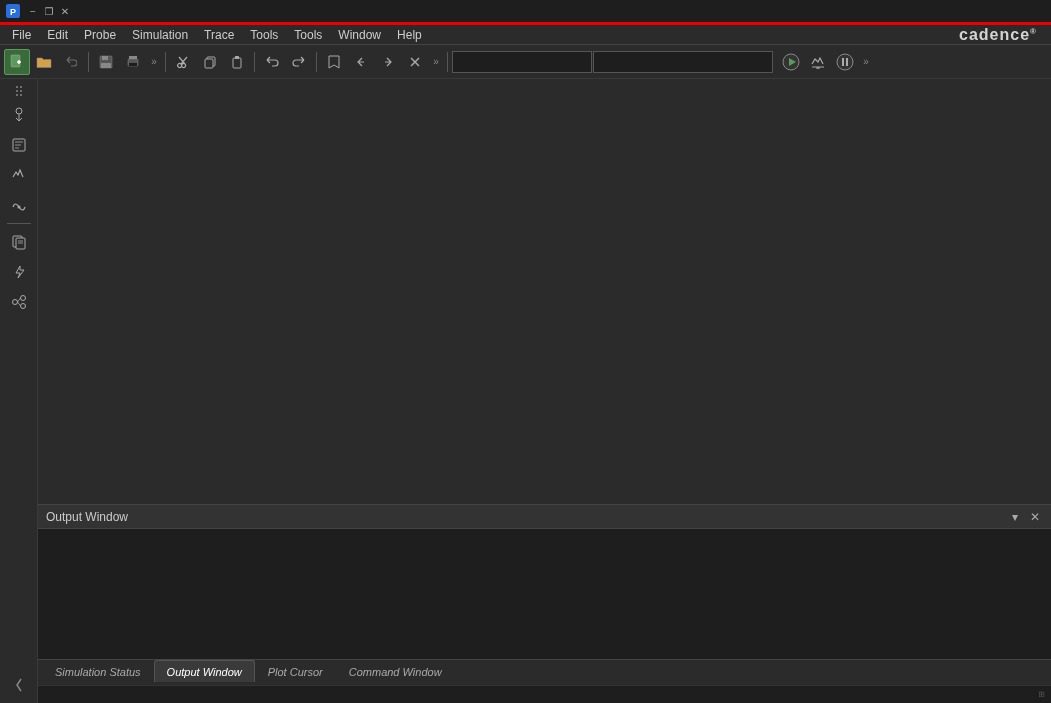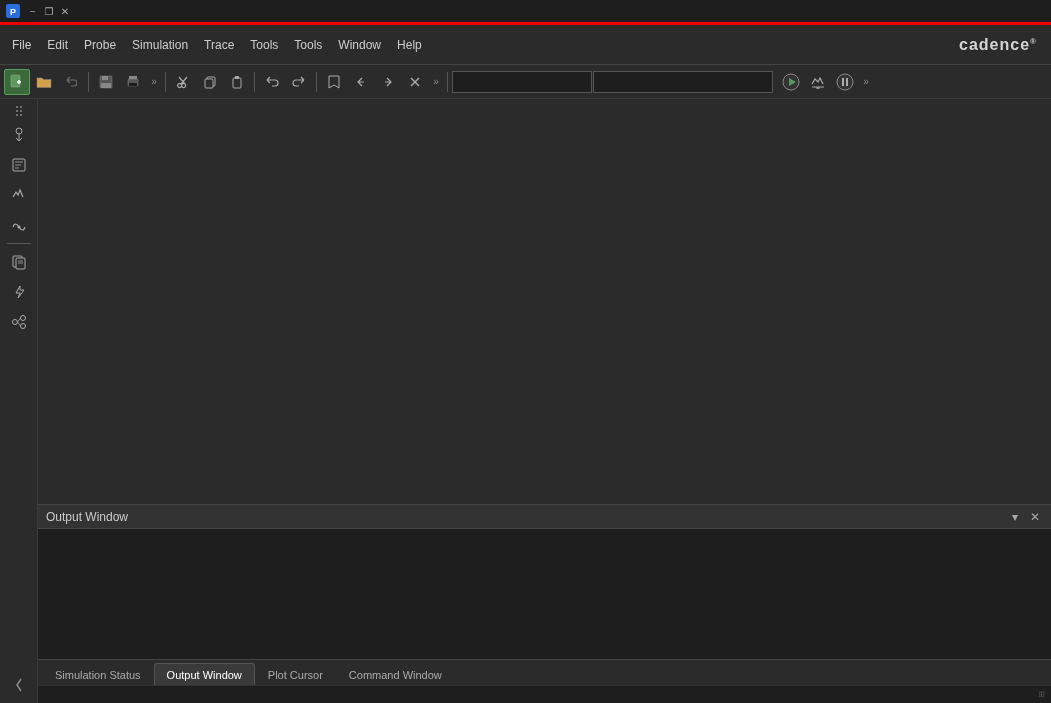--- a/index.html
+++ b/index.html
@@ -56,21 +56,21 @@
     #red-bar {
       height: 3px;
       background: #e00;
       flex-shrink: 0;
     }
 
     
     #menu-bar {
       display: flex;
       align-items: center;
-      height: 40px;
+      height: 20px;
       background: #2b2b2b;
       border-bottom: 1px solid #444;
       flex-shrink: 0;
       padding: 4px 4px;
     }
     .menu-item {
       padding: 2px 8px;
       font-size: 12px;
       color: #ccc;
       cursor: pointer;
@@ -264,26 +264,26 @@
     }
     #output-body {
       flex: 1;
       background: #1e1e1e;
       padding: 4px;
     }
 
     
     #tab-bar {
       display: flex;
-      align-items: flex-end;
       height: 26px;
       background: #2b2b2b;
       border-top: 1px solid #444;
       padding: 0 4px;
       flex-shrink: 0;
+      font-style: italic;
     }
     .tab-item {
       padding: 3px 12px;
       font-size: 11px;
       color: #aaa;
       cursor: pointer;
       border: 1px solid transparent;
       border-bottom: none;
       border-radius: 3px 3px 0 0;
       background: #2b2b2b;

